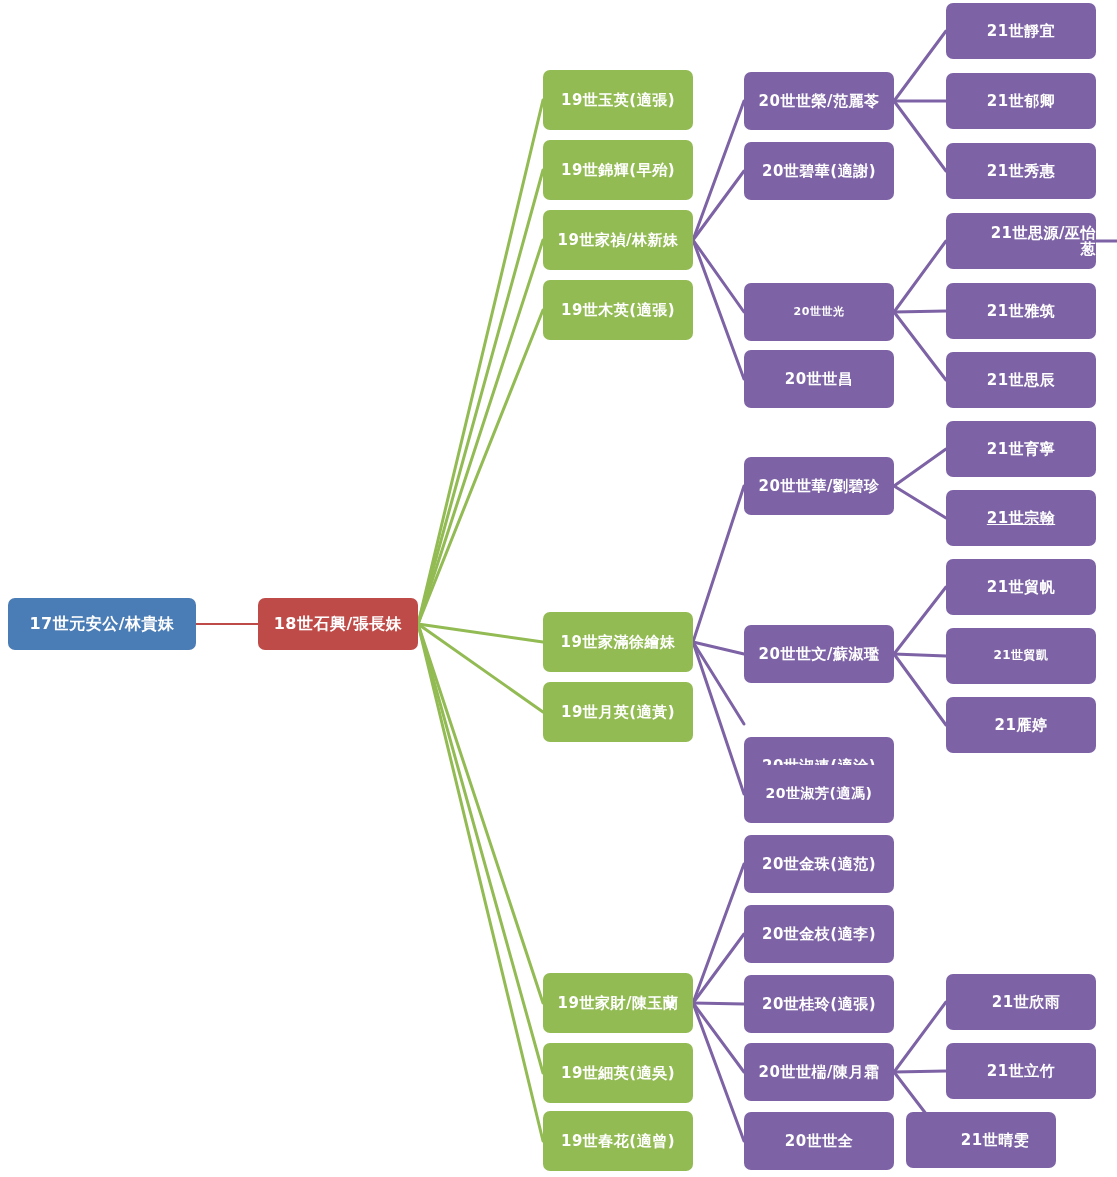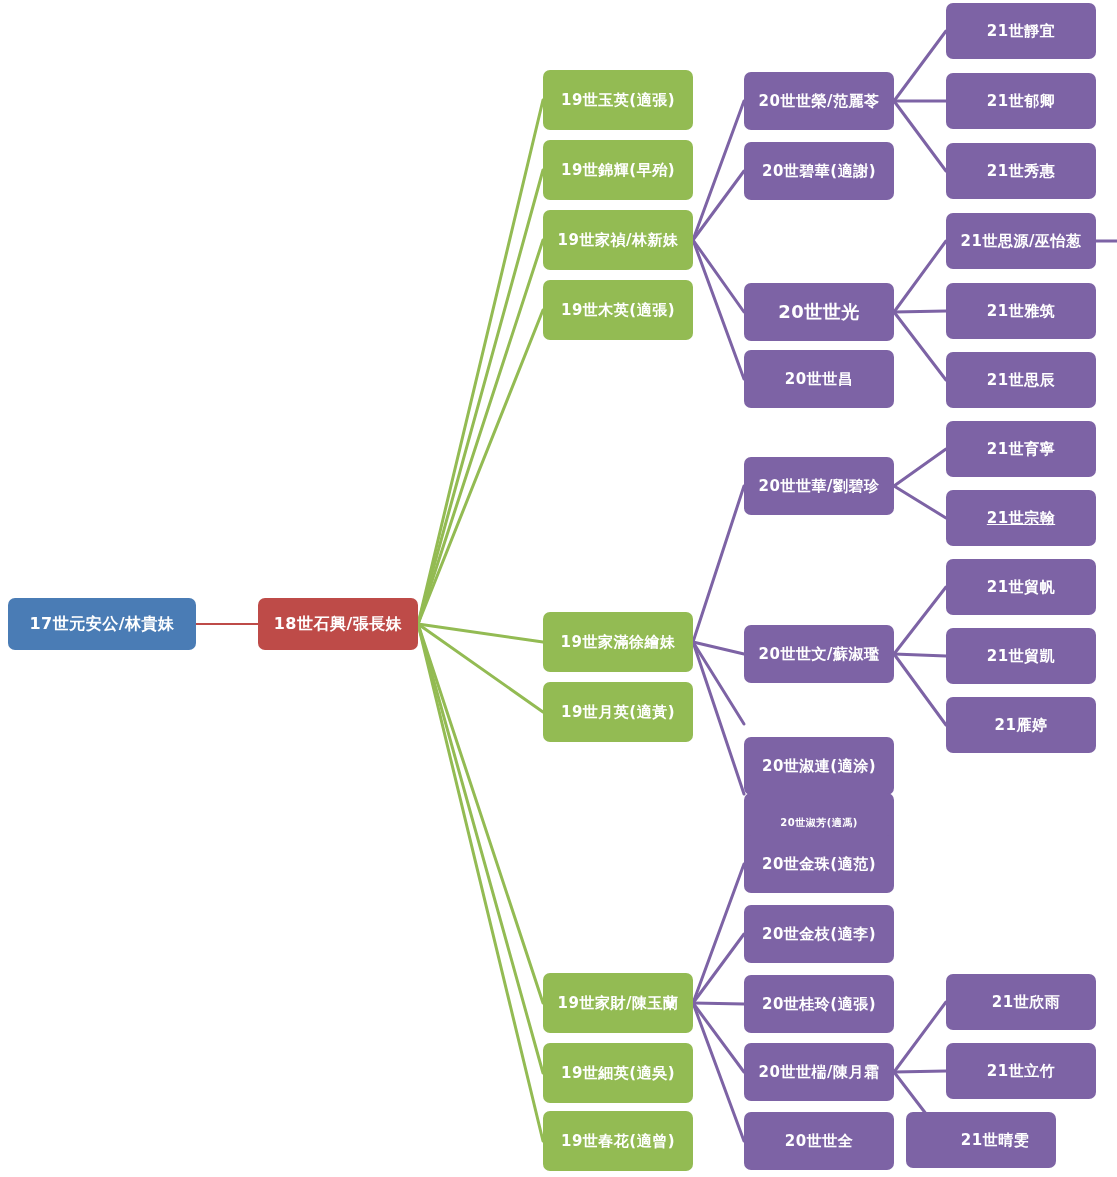--- a/index.html
+++ b/index.html
@@ -105,36 +105,36 @@
       </div>
       <div class="node gen19" style="left: 543px; top: 1111px; width: 150px; height: 60px; font-size: 15px;">
         <span>19世春花(適曾)</span>
       </div>
       <div class="node gen20" style="left: 744px; top: 72px; width: 150px; height: 58px; font-size: 15px;">
         <span>20世世榮/范麗苓</span>
       </div>
       <div class="node gen20" style="left: 744px; top: 142px; width: 150px; height: 58px; font-size: 15px;">
         <span>20世碧華(適謝)</span>
       </div>
-      <div class="node gen20" style="left: 744px; top: 283px; width: 150px; height: 58px; font-size: 18px;">
+      <div class="node gen20" style="left: 744px; top: 283px; width: 150px; height: 58px; font-size: 11px;">
         <span>20世世光</span>
       </div>
       <div class="node gen20" style="left: 744px; top: 350px; width: 150px; height: 58px; font-size: 15px;">
         <span>20世世昌</span>
       </div>
       <div class="node gen20" style="left: 744px; top: 457px; width: 150px; height: 58px; font-size: 15px;">
         <span>20世世華/劉碧珍</span>
       </div>
       <div class="node gen20" style="left: 744px; top: 625px; width: 150px; height: 58px; font-size: 15px;">
         <span>20世世文/蘇淑璼</span>
       </div>
       <div class="node gen20" style="left: 744px; top: 695px; width: 150px; height: 58px; font-size: 15px; margin-top: 42px;">
         <span>20世淑連(適涂)</span>
       </div>
-      <div class="node gen20" style="left: 744px; top: 765px; width: 150px; height: 58px; font-size: 10px; margin-top: 28px;">
+      <div class="node gen20" style="left: 744px; top: 765px; width: 150px; height: 58px; font-size: 14px;">
         <span>20世淑芳(適馮)</span>
       </div>
       <div class="node gen20" style="left: 744px; top: 835px; width: 150px; height: 58px; font-size: 15px;">
         <span>20世金珠(適范)</span>
       </div>
       <div class="node gen20" style="left: 744px; top: 905px; width: 150px; height: 58px; font-size: 15px;">
         <span>20世金枝(適李)</span>
       </div>
       <div class="node gen20" style="left: 744px; top: 975px; width: 150px; height: 58px; font-size: 15px;">
         <span>20世桂玲(適張)</span>
@@ -147,39 +147,39 @@
       </div>
       <div class="node gen21" style="left: 946px; top: 3px; width: 150px; height: 56px; font-size: 15px;">
         <span>21世靜宜</span>
       </div>
       <div class="node gen21" style="left: 946px; top: 73px; width: 150px; height: 56px; font-size: 15px;">
         <span>21世郁卿</span>
       </div>
       <div class="node gen21" style="left: 946px; top: 143px; width: 150px; height: 56px; font-size: 15px;">
         <span>21世秀惠</span>
       </div>
-      <div class="node gen21" style="left: 946px; top: 213px; width: 150px; height: 56px; font-size: 15px;">
+      <div class="node gen21" style="left: 946px; top: 213px; width: 150px; height: 56px; font-size: 15px; padding-left: 30px;">
         <span>21世思源/巫怡葱</span>
       </div>
       <div class="node gen21" style="left: 946px; top: 283px; width: 150px; height: 56px; font-size: 15px;">
         <span>21世雅筑</span>
       </div>
       <div class="node gen21" style="left: 946px; top: 352px; width: 150px; height: 56px; font-size: 15px;">
         <span>21世思辰</span>
       </div>
       <div class="node gen21" style="left: 946px; top: 421px; width: 150px; height: 56px; font-size: 15px;">
         <span>21世育寧</span>
       </div>
       <div class="node gen21" style="left: 946px; top: 490px; width: 150px; height: 56px; font-size: 15px; text-decoration: underline;">
         <span>21世宗翰</span>
       </div>
       <div class="node gen21" style="left: 946px; top: 559px; width: 150px; height: 56px; font-size: 15px;">
         <span>21世貿帆</span>
       </div>
-      <div class="node gen21" style="left: 946px; top: 628px; width: 150px; height: 56px; font-size: 15px;">
+      <div class="node gen21" style="left: 946px; top: 628px; width: 150px; height: 56px; font-size: 12px;">
         <span>21世貿凱</span>
       </div>
       <div class="node gen21" style="left: 946px; top: 697px; width: 150px; height: 56px; font-size: 15px;">
         <span>21雁婷</span>
       </div>
       <div class="node gen21" style="left: 946px; top: 974px; width: 150px; height: 56px; font-size: 15px; padding-left: 10px;">
         <span>21世欣雨</span>
       </div>
       <div class="node gen21" style="left: 946px; top: 1043px; width: 150px; height: 56px; font-size: 15px;">
         <span>21世立竹</span>

